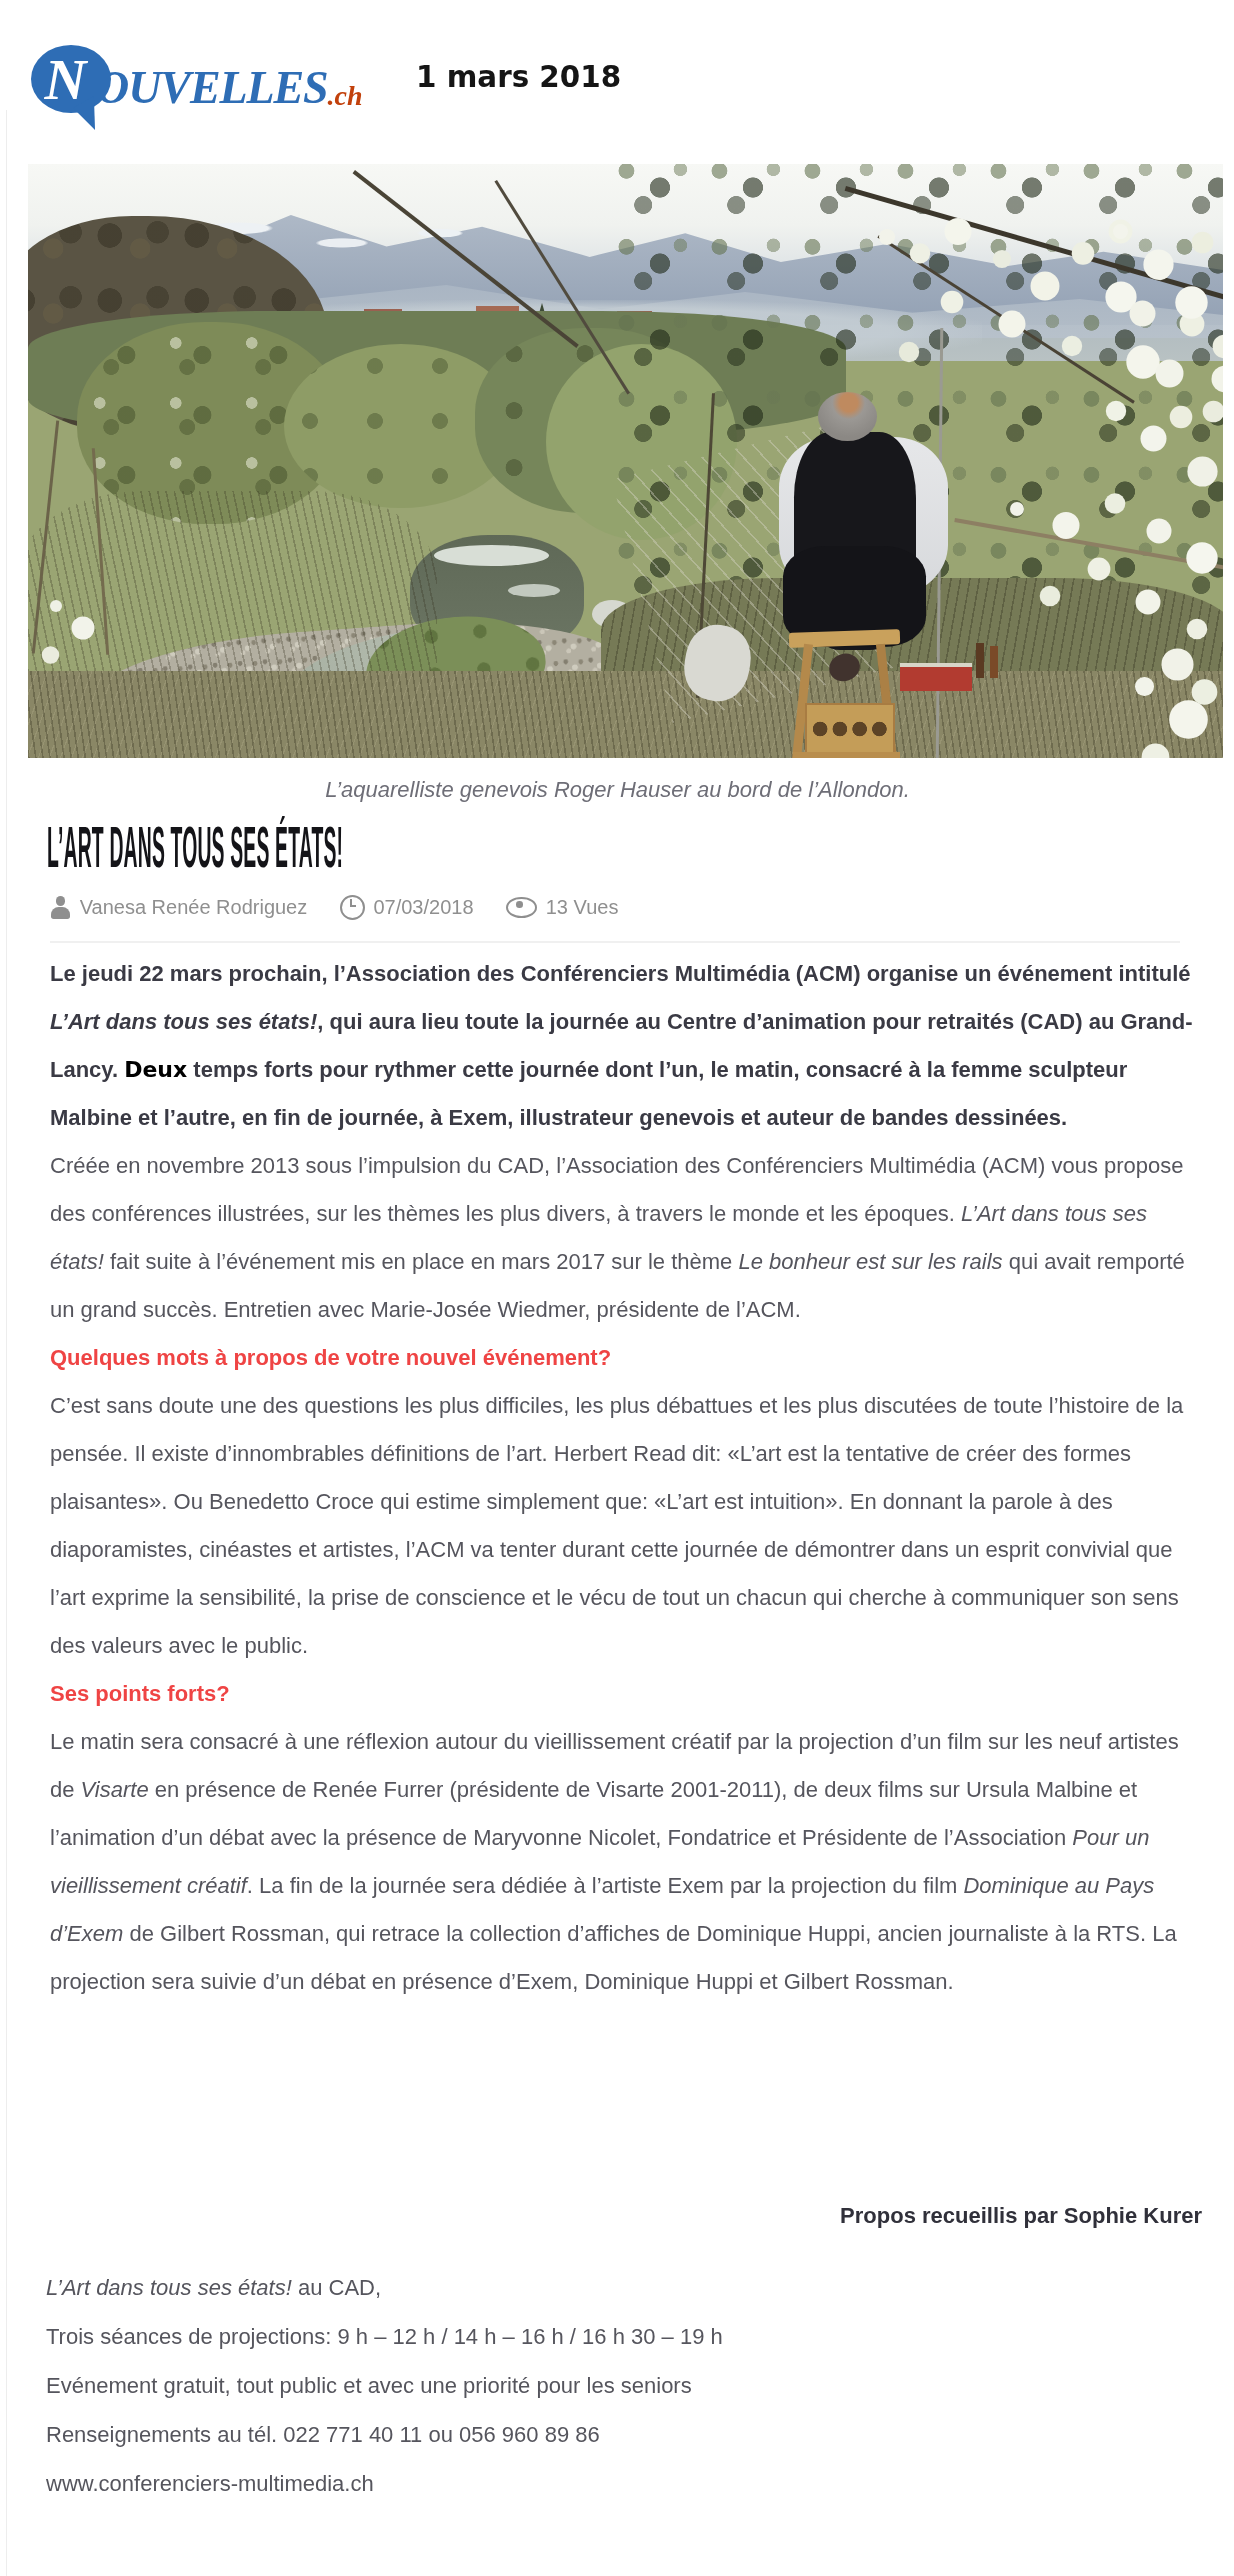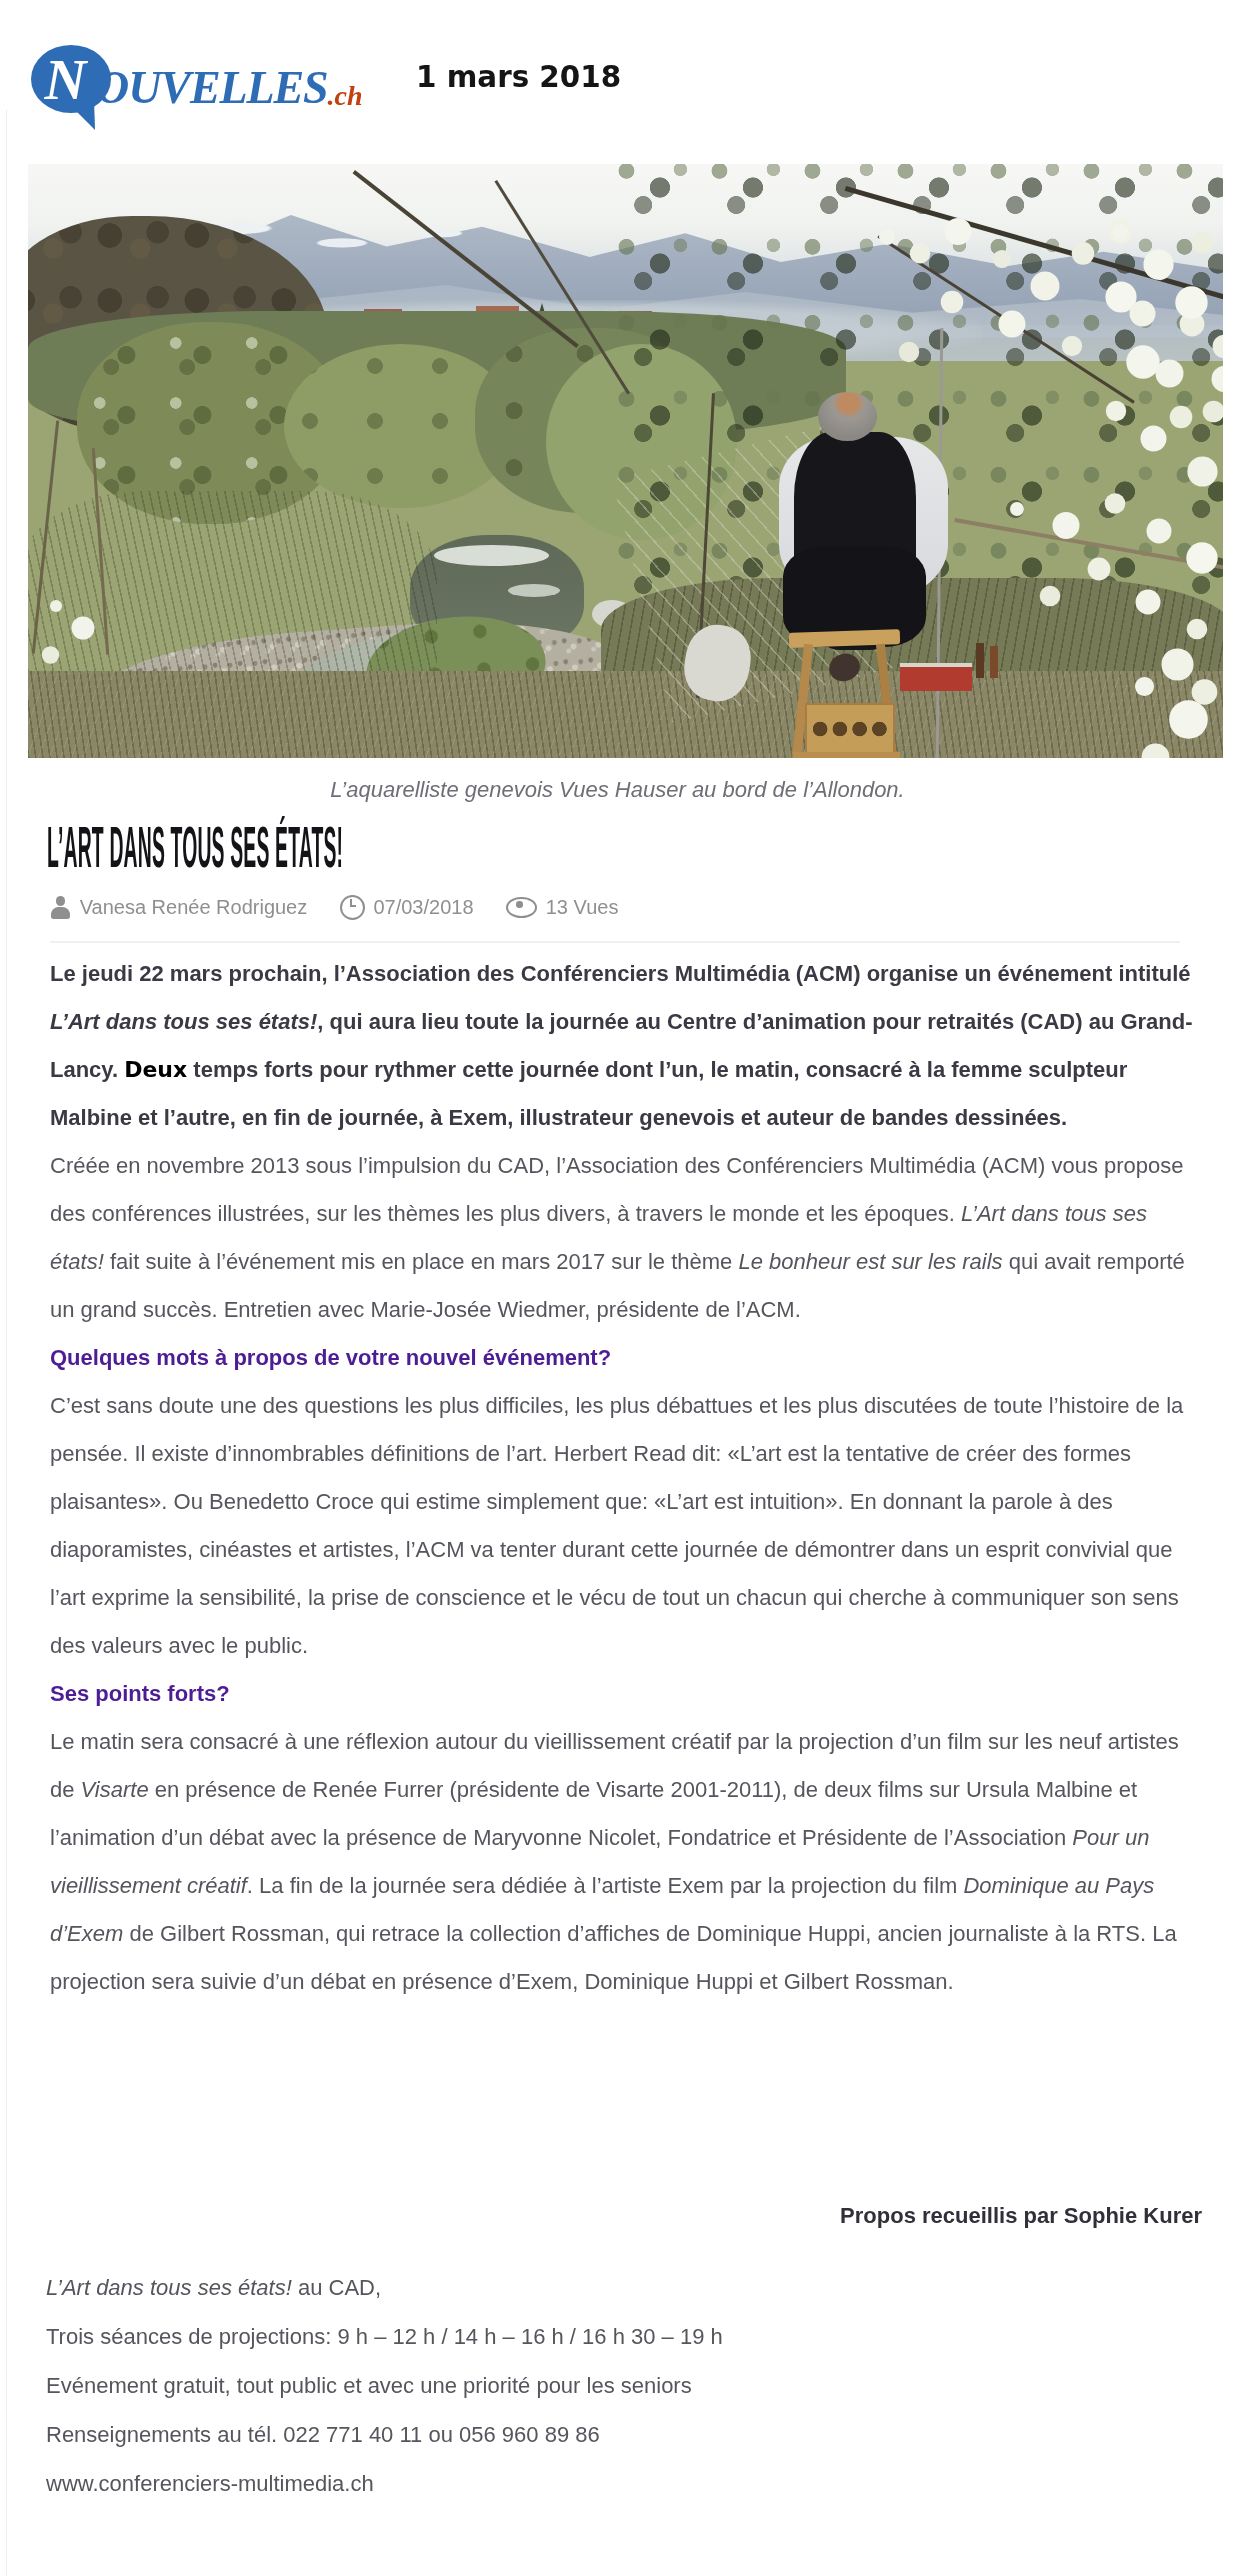--- a/index.html
+++ b/index.html
@@ -50,21 +50,21 @@
             border-radius:50% / 50%;}
   .icon-eye:before{content:"";position:absolute;left:8.2px;top:2.7px;width:6.5px;height:6.5px;
                    border-radius:50%;background:#8f8f8f;}
   .divider{left:50px;top:941px;width:1130px;height:1.6px;background:#f0f0f0;}
 
   
   .col{left:50px;top:950px;width:1144px;font-size:22px;line-height:48px;color:#55555d;}
   .col p{margin:0;}
   .lead{font-weight:700;color:#3a3a44;margin-bottom:27px;}
   .para{margin-bottom:26px;}
-  .qhead{font-weight:700;color:#4c1d95;margin-bottom:9.8px;}
+  .qhead{font-weight:700;color:#ef4444;margin-bottom:9.8px;}
   .answer{margin-bottom:22px;}
   .seg-i{font-style:italic;}
   .seg-alt{font-family:"DejaVu Sans",sans-serif;color:#000;}
   .byline{top:2203px;right:33px;font-size:22px;font-weight:700;color:#30303a;}
   .footer{left:46px;top:2263px;width:1145px;font-size:22px;color:#55555d;}
   .foot-line{line-height:49px;}
 </style>
 </head>
 <body>
 
@@ -145,21 +145,21 @@
     <div class="ab" style="left:948px;top:479px;width:8.2px;height:35px;background:#5a3a22;"></div>
     <div class="ab" style="left:962px;top:482px;width:7.6px;height:32px;background:#7a4a28;"></div>
 
     <div class="ab" style="left:851px;top:65px;width:16.4px;height:16.4px;border-radius:50%;background:#f2f3ea;box-shadow:33px 16.4px 0 2.2px #eef0e4,71px -5.5px 0 5.5px #f4f5ec,115px 22px 0 1.1px #e9ecdf,158px 49px 0 6.5px #f2f3e8,196px 16.4px 0 3.3px #edefe2,234px 60px 0 7.6px #f5f6ee,273px 33px 0 2.2px #e8ebdc,65px 65px 0 3.3px #eff1e5,125px 87px 0 5.5px #f3f4ea,185px 109px 0 2.2px #ebeee1,256px 125px 0 8.7px #f4f5ec,305px 87px 0 4.4px #eef0e3,22px 115px 0 2.2px #e7eadb,338px 142px 0 5.5px #f2f3e9,294px 180px 0 3.3px #eceedf,229px 174px 0 2.2px #f0f2e6;"></div>
     <div class="ab" style="left:1085px;top:60px;width:15.3px;height:15.3px;border-radius:50%;background:#f3f4ec;box-shadow:0 0 0 4.4px #f0f2e6,38px 33px 0 7.6px #f4f5ed,82px 11px 0 3.3px #eceedf,22px 82px 0 5.5px #f1f2e8,71px 71px 0 8.7px #f5f6ee,104px 115px 0 4.4px #edefe2,49px 142px 0 6.5px #f2f3ea,93px 180px 0 3.3px #eaecde,33px 207px 0 5.5px #f3f4ec,82px 240px 0 7.6px #f0f1e7;"></div>
     <div class="ab" style="left:982px;top:338px;width:14px;height:14px;border-radius:50%;background:#f1f2e9;box-shadow:49px 16.4px 0 6.5px #f3f4eb,98px -5.5px 0 3.3px #ebeee0,142px 22px 0 5.5px #f2f3ea,185px 49px 0 8.7px #f5f6ee,82px 60px 0 4.4px #eef0e4,33px 87px 0 3.3px #e9ecdd,131px 93px 0 5.5px #f2f3e9,180px 120px 0 3.3px #edefe2,224px 93px 0 6.5px #f4f5ec;"></div>
     <div class="ab" style="left:1107px;top:513px;width:18.5px;height:18.5px;border-radius:50%;background:#f2f3ea;box-shadow:44px 33px 0 9.8px #f4f5ec,11px 71px 0 4.4px #eef0e4,60px 5.5px 0 3.3px #ecefe1,33px -22px 0 6.5px #f1f2e8;"></div>
     <div class="ab" style="left:22px;top:436px;width:12px;height:12px;border-radius:50%;background:#eff1e6;box-shadow:27px 22px 0 5.5px #f2f3ea,-5.5px 49px 0 2.7px #eaecde;"></div>
   </div>
 
-  <div class="ab caption">L’aquarelliste genevois Vues Hauser au bord de l’Allondon.</div>
+  <div class="ab caption">L’aquarelliste genevois Roger Hauser au bord de l’Allondon.</div>
 
   <div class="ab title">
     <span class="title-text">L’ART DANS TOUS SES ÉTATS!</span>
   </div>
 
   <div class="ab meta">
     <div class="meta-item">
       <span class="icon-user"></span>
       <span>Vanesa Renée Rodriguez</span>
     </div>

